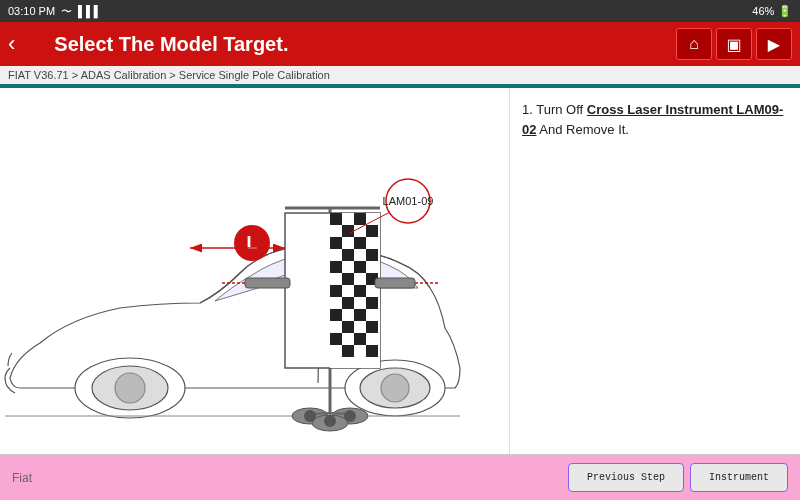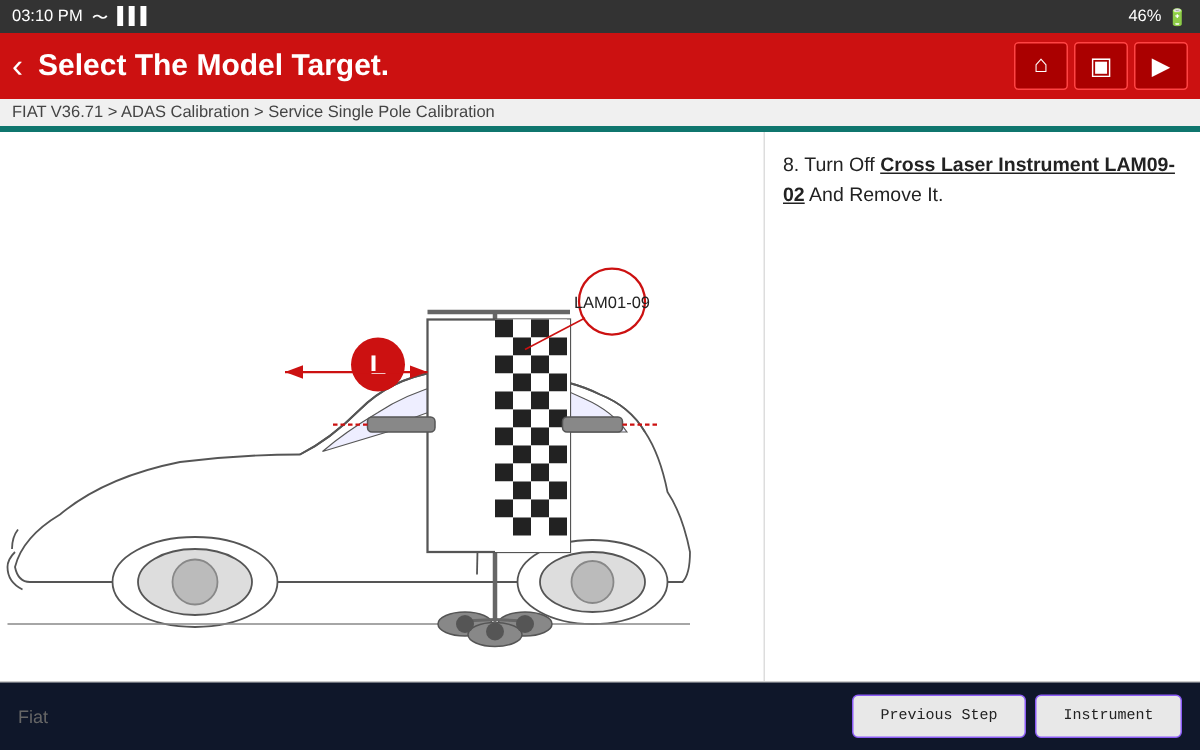--- a/index.html
+++ b/index.html
@@ -18,21 +18,21 @@
     #header {
       position: absolute; top: 22px; left: 0; width: 800px; height: 44px;
       background: #cc1111; display: flex; align-items: center; padding: 0 8px;
       z-index: 100;
     }
     #back-btn {
       color: #fff; font-size: 22px; cursor: pointer; margin-right: 10px;
       background: none; border: none; line-height: 1;
     }
     #header-title {
-      color: #fff; font-size: 20px; font-weight: bold; flex: 1;
+      color: #fff; font-size: 20px; font-weight: bold; flex: 1; margin-left: 29px;
     }
     .header-icons { display: flex; gap: 4px; }
     .header-icon-btn {
       width: 36px; height: 32px; background: #aa0000; border: 1px solid #ff4444;
       display: flex; align-items: center; justify-content: center;
       color: #fff; font-size: 16px; cursor: pointer; border-radius: 3px;
     }
 
     
     #breadcrumb {
@@ -57,21 +57,21 @@
     
     #instructions-area {
       width: 290px; height: 366px; padding: 12px; background: #fff;
       font-size: 13px; line-height: 1.5; color: #222;
     }
     .underline-bold { font-weight: bold; text-decoration: underline; }
 
     
     #bottom-bar {
       position: absolute; top: 454px; left: 0; width: 800px; height: 46px;
-      background: #0f172a; border-top: 1px solid #ccc;
+      background: #f9a8d4; border-top: 1px solid #ccc;
       display: flex; align-items: center; justify-content: space-between;
       padding: 0 12px;
     }
     #brand-label { font-size: 12px; color: #666; }
     .bottom-buttons { display: flex; gap: 6px; }
     .action-btn {
       padding: 8px 18px; font-size: 10px; cursor: pointer;
       border: 1px solid #8b5cf6; border-radius: 4px; background: #e8e8e8;
       color: #222;
       font-family: Liberation Mono, monospace;
@@ -233,21 +233,21 @@
 
       <circle cx="408" cy="113" r="22" fill="none" stroke="#cc1111" stroke-width="1.5"></circle>
       <text x="408" y="117" text-anchor="middle" font-size="11" fill="#222">LAM01-09</text>
 
       <line x1="390" y1="124" x2="350" y2="145" stroke="#cc1111" stroke-width="1"></line>
     </svg>
   </div>
 
   <div id="instructions-area">
     <p>
-      <span>8. Turn Off </span><span class="underline-bold">Cross Laser Instrument LAM09-02</span><span> And Remove It.</span>
+      <span>1. Turn Off </span><span class="underline-bold">Cross Laser Instrument LAM09-02</span><span> And Remove It.</span>
     </p>
   </div>
 
 </div>
 
 <div id="bottom-bar">
   <span id="brand-label">Fiat</span>
   <div class="bottom-buttons">
     <button class="action-btn">Previous Step</button>
     <button class="action-btn">Instrument</button>

